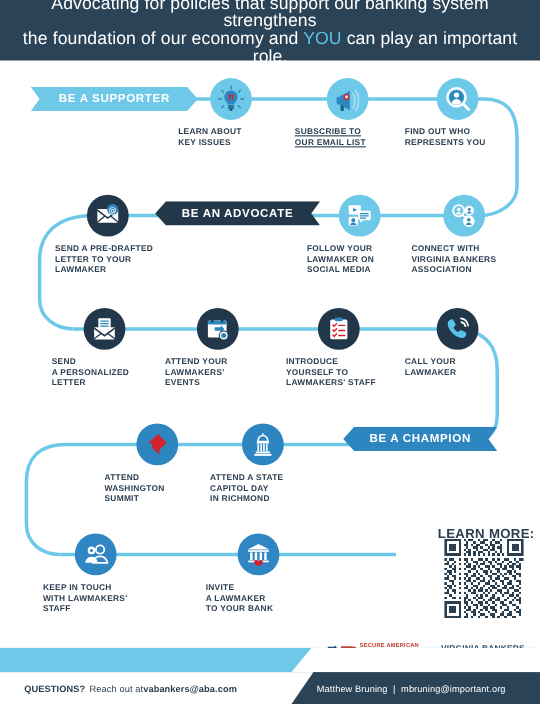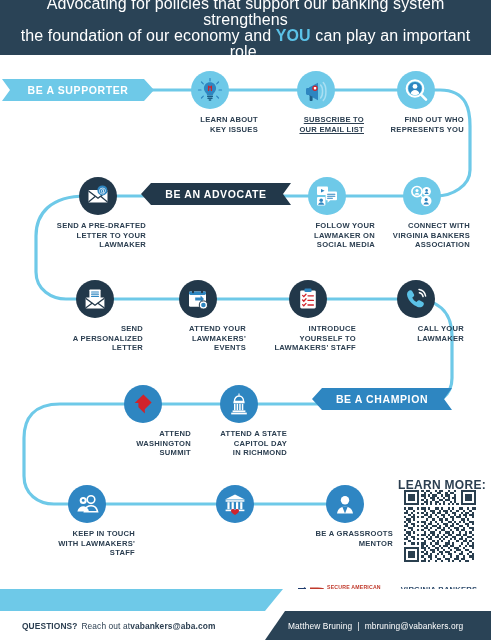--- a/index.html
+++ b/index.html
@@ -14,37 +14,37 @@
   
   .header{
     position:absolute;left:0;top:0;width:491px;height:55px;
     background:#2a4356;
     display:flex;align-items:center;justify-content:center;
   }
   .header-text{
     color:#ffffff;font-size:16px;line-height:16px;text-align:center;
     width:462px;letter-spacing:.1px;
   }
-  .header-text .you{color:#5bc2e7;font-weight:bold;margin-top:12px;}
+  .header-text .you{color:#5bc2e7;font-weight:normal;margin-top:12px;}
 
   
   .flow{position:absolute;left:0;top:0;width:491px;height:640px;}
 
   
   .banner{position:absolute;height:22px;display:flex;align-items:center;}
   .banner .lbl{
     position:relative;z-index:2;color:#ffffff;font-weight:bold;
     font-size:10.5px;letter-spacing:.6px;width:100%;text-align:center;
   }
-  .ban-supporter{left:2px;top:79px;width:152px;}
+  .ban-supporter{left:28px;top:79px;width:152px;}
   .ban-advocate {left:141px;top:183px;width:150px;}
   .ban-champion {left:312px;top:388px;width:140px;}
 
   
-  .node{position:absolute;width:96px;text-align:right;}
+  .node{position:absolute;width:96px;text-align:left;}
   .circ{
     width:38px;height:38px;border-radius:50%;margin:0 auto;
     display:flex;align-items:center;justify-content:center;
     position:relative;
   }
   .circ.lt{background:#6ec9e8;}
   .circ.navy{background:#22384a;}
   .circ.mid{background:#2e86c1;}
   .circ.mid2{background:#2f86c3;}
   .cap{
@@ -407,35 +407,27 @@
         <g fill="#fff">
           <rect x="4.4" y="10.2" width="2.2" height="7"></rect>
           <rect x="8.6" y="10.2" width="2.2" height="7"></rect>
           <rect x="13" y="10.2" width="2.2" height="7"></rect>
           <rect x="17.2" y="10.2" width="2.2" height="7"></rect>
         </g>
         <rect x="2.6" y="17.6" width="18.8" height="1.6" fill="#fff"></rect>
         <path d="M12 23 c-2.2-1.4-4-2.6-4-4.2 0-1 .8-1.8 1.8-1.8 .9 0 1.6.5 2.2 1.3 .6-.8 1.3-1.3 2.2-1.3 1 0 1.8.8 1.8 1.8 0 1.6-1.8 2.8-4 4.2z" fill="#d0232b"></path>
       </svg>
     </div>
-  </div>
-
-  <div class="node" style="left:297px;top:485px;">
-    <div class="circ mid2">
-      <svg class="ic" width="24" height="24" viewBox="0 0 24 24">
-        <circle cx="12" cy="8.2" r="4.2" fill="#fff"></circle>
-        <path d="M4 21.4 c.8-4.6 3.8-7 8-7 s7.2 2.4 8 7 Z" fill="#fff"></path>
-        <path d="M12 14.4 c1 0 1.9.1 2.7.4 L12 21.4 L9.3 14.8 c.8-.3 1.7-.4 2.7-.4z" fill="#2f86c3"></path>
-      </svg>
-    </div>
-    <div class="cap">
-      <span>BE A GRASSROOTS</span><br>
-      <span>MENTOR</span>
-    </div>
-  </div>
+    <div class="cap">
+      <span>INVITE</span><br>
+      <span>A LAWMAKER</span><br>
+      <span>TO YOUR BANK</span>
+    </div>
+  </div>
+
 
   <div class="learnmore">LEARN MORE:</div>
   <svg class="qr" viewBox="0 0 33 33" shape-rendering="crispEdges">
     <rect width="33" height="33" fill="#ffffff"></rect>
     <g fill="#2a3f4f">
 
       <path d="M0 0h7v7H0z"></path>
         <path d="M1 1h5v5H1z" fill="#fff"></path>
         <path d="M2 2h3v3H2z"></path>
 
@@ -513,16 +505,16 @@
 
   <div class="foot-q">
     <b>QUESTIONS?</b>
     <span>Reach out at </span>
     <span class="em">vabankers@aba.com</span>
   </div>
 
   <div class="foot-r">
     <span>Matthew Bruning</span>
     <span style="margin:0 5px;">|</span>
-    <span>mbruning@vabankers.org</span>
+    <span>mbruning@important.org</span>
   </div>
 
 </div>
 
 </body></html>

